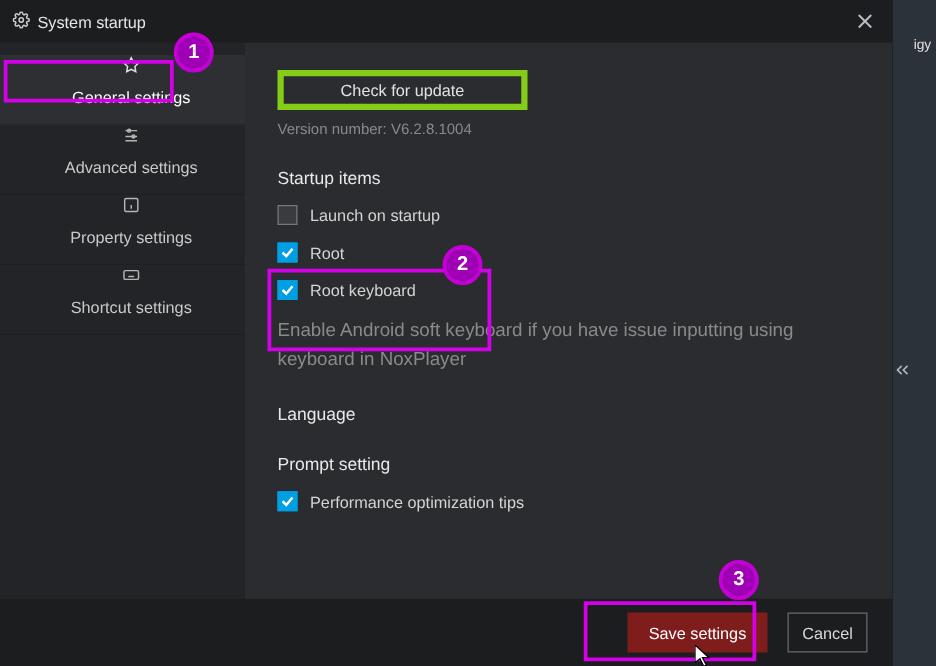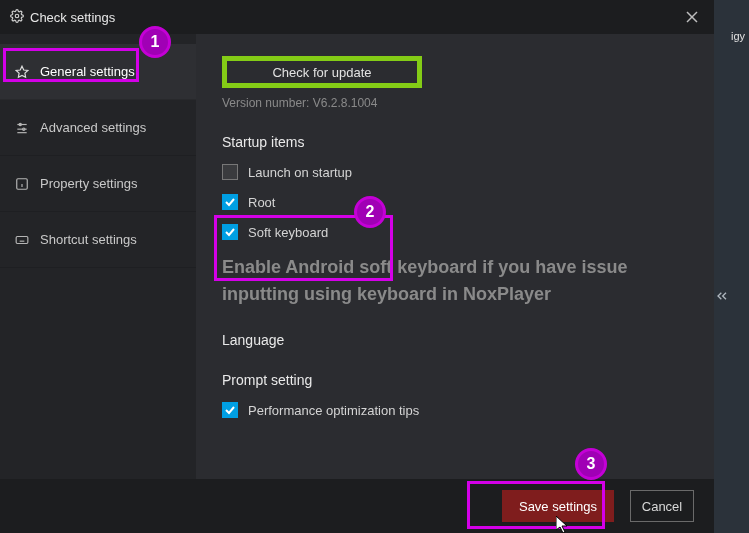--- a/index.html
+++ b/index.html
@@ -43,20 +43,21 @@
   .side-item {
     height: 56px;
     display: flex;
     align-items: center;
     gap: 10px;
     padding-left: 14px;
     color: #c9c9c9;
     font-size: 13px;
     cursor: pointer;
     border-bottom: 1px solid rgba(0,0,0,0.12);
+    flex-direction: column;
   }
   .side-item.active {
     background: #2e2f33;
     color: #ffffff;
   }
   .side-item .side-icon { width: 16px; height: 16px; display:flex; align-items:center; justify-content:center; }
   .content {
     flex: 1;
     padding: 56px 26px 80px 26px;
     overflow: hidden;
@@ -103,24 +104,23 @@
     cursor: pointer;
   }
   .checkbox.checked {
     background: #009fe3;
     border-color: #009fe3;
   }
   .checkbox.checked svg { display: block; }
   .checkbox svg { display: none; }
   .hint {
     color: #8a8a8a;
-    font-size: 18px;
+    font-size: 15px;
     line-height: 1.5;
     max-width: 450px;
-    font-weight: bold;
   }
   .select-wrap {
     width: 190px;
     height: 32px;
     border: 1px solid #888;
     background: #2b2c30;
     display: flex;
     align-items: center;
     padding: 0 10px;
     font-size: 13px;
@@ -213,21 +213,21 @@
 <body>
 
 <div class="app">
   <div class="titlebar">
     <span>
       <svg width="14" height="14" viewBox="0 0 24 24" fill="none" stroke="#d0d0d0" stroke-width="2">
           <circle cx="12" cy="12" r="3"></circle>
           <path d="M19.4 15a1.7 1.7 0 0 0 .34 1.87l.06.06a2 2 0 1 1-2.83 2.83l-.06-.06a1.7 1.7 0 0 0-1.87-.34 1.7 1.7 0 0 0-1.03 1.56V21a2 2 0 1 1-4 0v-.09a1.7 1.7 0 0 0-1.11-1.56 1.7 1.7 0 0 0-1.87.34l-.06.06a2 2 0 1 1-2.83-2.83l.06-.06a1.7 1.7 0 0 0 .34-1.87 1.7 1.7 0 0 0-1.56-1.03H3a2 2 0 1 1 0-4h.09a1.7 1.7 0 0 0 1.56-1.11 1.7 1.7 0 0 0-.34-1.87l-.06-.06a2 2 0 1 1 2.83-2.83l.06.06a1.7 1.7 0 0 0 1.87.34h0A1.7 1.7 0 0 0 10.04 3.1V3a2 2 0 1 1 4 0v.09a1.7 1.7 0 0 0 1.03 1.56 1.7 1.7 0 0 0 1.87-.34l.06-.06a2 2 0 1 1 2.83 2.83l-.06.06a1.7 1.7 0 0 0-.34 1.87V9a1.7 1.7 0 0 0 1.56 1.03H21a2 2 0 1 1 0 4h-.09a1.7 1.7 0 0 0-1.56 1.03z"></path>
         </svg>
     </span>
-    <span class="title-text">Check settings</span>
+    <span class="title-text">System startup</span>
     <span class="close-btn">
       <svg width="12" height="12" viewBox="0 0 12 12" stroke="#bdbdbd" stroke-width="1.5">
           <line x1="1" y1="1" x2="11" y2="11"></line>
           <line x1="11" y1="1" x2="1" y2="11"></line>
         </svg>
     </span>
   </div>
 
   <div class="sidebar">
     <div class="side-item active">
@@ -294,21 +294,21 @@
             </svg>
           </span>
         <span>Root</span>
       </div>
       <div class="checkbox-row">
         <span class="checkbox checked">
             <svg width="10" height="10" viewBox="0 0 10 10" stroke="#fff" stroke-width="2" fill="none">
               <polyline points="1 5 4 8 9 2"></polyline>
             </svg>
           </span>
-        <span>Soft keyboard</span>
+        <span>Root keyboard</span>
       </div>
       <div class="hint">Enable Android soft keyboard if you have issue inputting using keyboard in NoxPlayer</div>
     </div>
 
     <div class="section">
       <div class="section-title">Language</div>
     </div>
 
     <div class="section" style="margin-bottom:0;">
       <div class="section-title">Prompt setting</div>

